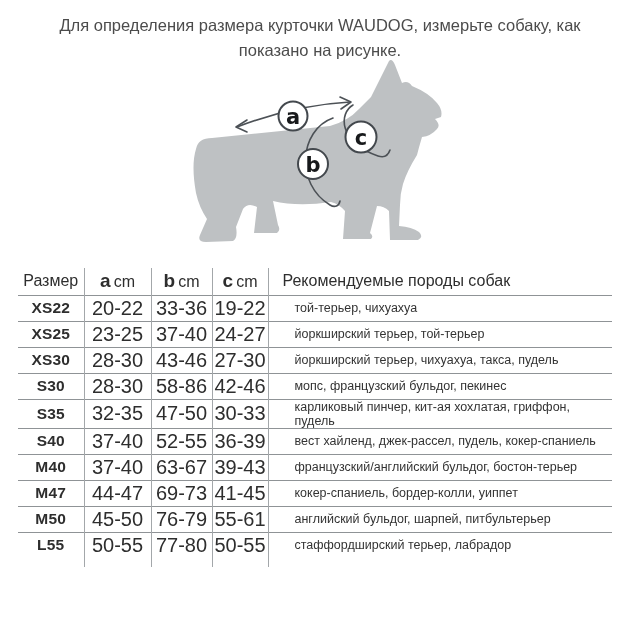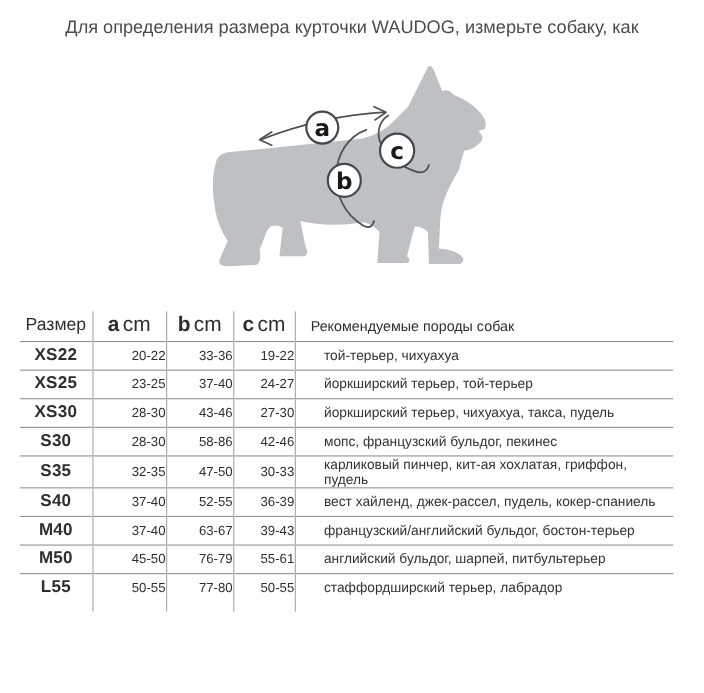--- a/index.html
+++ b/index.html
@@ -34,54 +34,55 @@
     width:640px;height:212px;
   }
   .dog{fill:var(--dog);stroke:none;}
   .meas path{fill:none;stroke:var(--meas);stroke-width:1.6;stroke-linecap:round;stroke-linejoin:round;}
   .mc{fill:#ffffff;stroke:#43484d;stroke-width:2;}
   .mt{
     font-family:"DejaVu Sans", sans-serif;
     font-weight:bold;font-size:21px;fill:#17191b;
     text-anchor:middle;
   }
-  .table-wrap{position:absolute;top:283px;left:18px;width:594px;}
+  .table-wrap{position:absolute;top:268px;left:18px;width:594px;}
   table{
     border-collapse:collapse;
     table-layout:fixed;
     width:594px;
     color:var(--ink);
   }
   th,td{padding:0;vertical-align:middle;font-weight:400;}
   thead tr{height:27px;border-bottom:1px solid var(--hline);}
   tbody tr{height:26px;border-bottom:1px solid var(--hline);}
   tbody tr:last-child{border-bottom:none;}
   th:nth-child(-n+4),td:nth-child(-n+4){border-right:1px solid var(--vline);}
   .h-size{font-size:16px;text-align:center;}
   .h-num{text-align:center;white-space:nowrap;}
   .hl{font-weight:700;font-size:19px;}
-  .hu{font-size:19px;margin-left:3px;margin-top:44px;}
-  .h-breeds{font-size:13px;text-align:left;padding-left:14px;}
+  .hu{font-size:16px;margin-left:3px;margin-top:44px;}
+  .h-breeds{font-size:16px;text-align:left;padding-left:14px;}
   .col-size{font-weight:700;font-size:15.5px;text-align:center;letter-spacing:.2px;margin-top:26px;}
-  .col-num{font-size:12px;text-align:right;}
+  .col-num{font-size:20px;text-align:center;}
   .col-breeds{font-size:12.5px;text-align:left;padding-left:26px;color:var(--breed-ink);}
   .stubs{position:relative;width:594px;height:9px;}
   .stubs i{position:absolute;top:0;bottom:0;width:1px;background:var(--vline);}
   .stubs i:nth-child(1){left:66px;}
   .stubs i:nth-child(2){left:133px;}
   .stubs i:nth-child(3){left:194px;}
   .stubs i:nth-child(4){left:250px;}
 </style>
 </head>
 <body>
 
 <div class="page">
 
   <p class="heading">
     <span>Для определения размера курточки WAUDOG, измерьте собаку, как</span>
+    <span>показано на рисунке.</span>
   </p>
 
   <svg class="figure" viewBox="0 55 640 212" xmlns="http://www.w3.org/2000/svg">
     <g>
       <path class="dog" d="M 389 61
         Q 392 58 395 65 L 402 83
         Q 408 80 412 86
         Q 429 93 437 103
         Q 443 110 441 117 L 435 119
         Q 441 125 437 129
@@ -193,20 +194,27 @@
           <td class="col-breeds">вест хайленд, джек-рассел, пудель, кокер-спаниель</td>
         </tr>
         <tr>
           <td class="col-size">M40</td>
           <td class="col-num">37-40</td>
           <td class="col-num">63-67</td>
           <td class="col-num">39-43</td>
           <td class="col-breeds">французский/английский бульдог, бостон-терьер</td>
         </tr>
         <tr>
+          <td class="col-size">M47</td>
+          <td class="col-num">44-47</td>
+          <td class="col-num">69-73</td>
+          <td class="col-num">41-45</td>
+          <td class="col-breeds">кокер-спаниель, бордер-колли, уиппет</td>
+        </tr>
+        <tr>
           <td class="col-size">M50</td>
           <td class="col-num">45-50</td>
           <td class="col-num">76-79</td>
           <td class="col-num">55-61</td>
           <td class="col-breeds">английский бульдог, шарпей, питбультерьер</td>
         </tr>
         <tr>
           <td class="col-size">L55</td>
           <td class="col-num">50-55</td>
           <td class="col-num">77-80</td>

